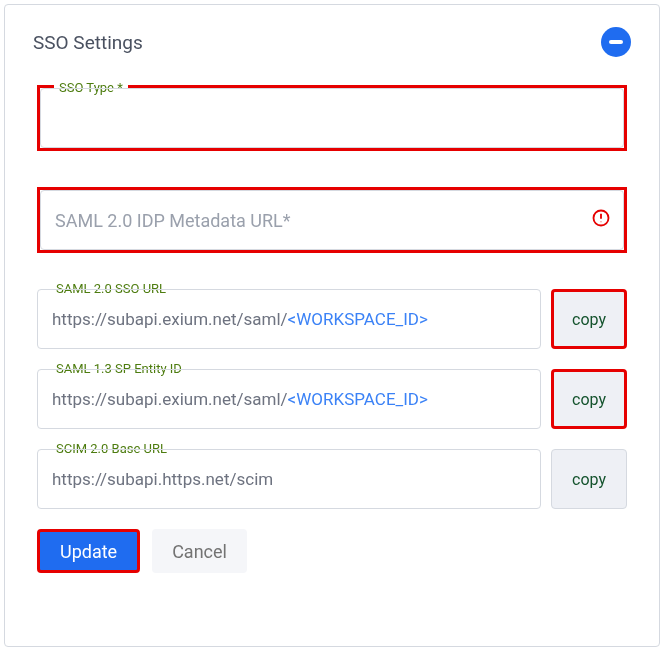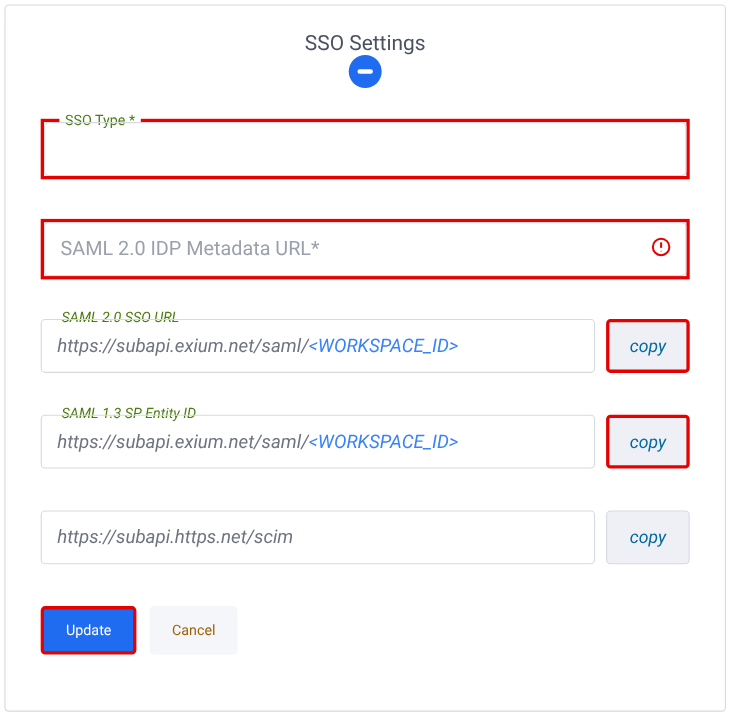--- a/index.html
+++ b/index.html
@@ -11,26 +11,25 @@
   .panel {
     border: 1px solid #d5d9e0;
     border-radius: 4px;
     padding: 22px 22px 26px 22px;
     width: 656px;
     height: 643px;
     position: relative;
   }
   .header {
     display: flex;
-    justify-content: flex-end;
+    justify-content: space-between;
     align-items: center;
     margin-bottom: 28px;
     padding-left: 6px;
     padding-right: 6px;
-    flex-direction: column;
   }
   .header h2 {
     font-size: 19px;
     font-weight: 400;
     color: #4a5160;
   }
   .minus-btn {
     width: 30px;
     height: 30px;
     border-radius: 50%;
@@ -42,41 +41,41 @@
   }
   .minus-btn::before {
     content: "";
     width: 14px;
     height: 4px;
     background: #fff;
     border-radius: 2px;
   }
   .form-area { padding: 0 10px; }
   .field-wrap { position: relative; margin-bottom: 36px; }
-  .field-wrap.tight { margin-bottom: 38px; font-style: italic; }
+  .field-wrap.tight { margin-bottom: 20px; }
   .hl { border: 3px solid #e60000; }
   .field-label {
     position: absolute;
     top: -8px;
     left: 14px;
     background: #fff;
     padding: 0 5px;
     font-size: 13px;
     color: #4d7c0f;
   }
   .input-row {
     display: flex;
     align-items: stretch;
     justify-content: center;
   }
   .input-box {
     flex: 1;
     border: 1px solid #d5d9e0;
     border-radius: 4px;
-    height: 49px;
+    height: 60px;
     display: flex;
     align-items: center;
     padding: 0 14px;
     font-size: 17px;
     color: #6e7380;
     position: relative;
   }
   .input-box.empty { color: #9aa0ac; }
   .input-box.placeholder { font-size: 18px; color: #9aa0ac; }
   .seg { white-space: pre; }
@@ -91,48 +90,48 @@
   .copy-btn {
     margin-left: 10px;
     width: 76px;
     border: 1px solid #d5d9e0;
     border-radius: 4px;
     background: #eef0f5;
     display: flex;
     align-items: center;
     justify-content: center;
     font-size: 16px;
-    color: #0369a1;
+    color: #14532d;
     cursor: pointer;
   }
   .copy-btn.hl { border: 3px solid #e60000; }
   .actions {
     margin-top: 18px;
     display: flex;
     gap: 12px;
     padding-left: 10px;
   }
   .btn {
     height: 44px;
     padding: 12px 20px;
     border-radius: 4px;
     display: flex;
     align-items: center;
     justify-content: center;
-    font-size: 13px;
+    font-size: 18px;
     cursor: pointer;
   }
   .btn-primary {
     background: #1f6cf0;
     color: #fff;
     border: 3px solid #e60000;
   }
   .btn-secondary {
     background: #f5f6f9;
-    color: #a16207;
+    color: #737373;
   }
 </style>
 </head>
 <body>
 
 <div class="panel">
 
   <div class="header">
     <h2>SSO Settings</h2>
     <div class="minus-btn"></div>
@@ -174,20 +173,21 @@
       <div class="input-row">
         <div class="input-box">
           <span class="seg">https://subapi.exium.net/saml/</span>
             <span class="seg light">&lt;WORKSPACE_ID&gt;</span>
         </div>
         <div class="copy-btn hl">copy</div>
       </div>
     </div>
 
     <div class="field-wrap tight">
+      <div class="field-label">SCIM 2.0 Base URL</div>
       <div class="input-row">
         <div class="input-box">
           <span class="seg">https://subapi.https.net/scim</span>
         </div>
         <div class="copy-btn">copy</div>
       </div>
     </div>
 
   </div>
 

